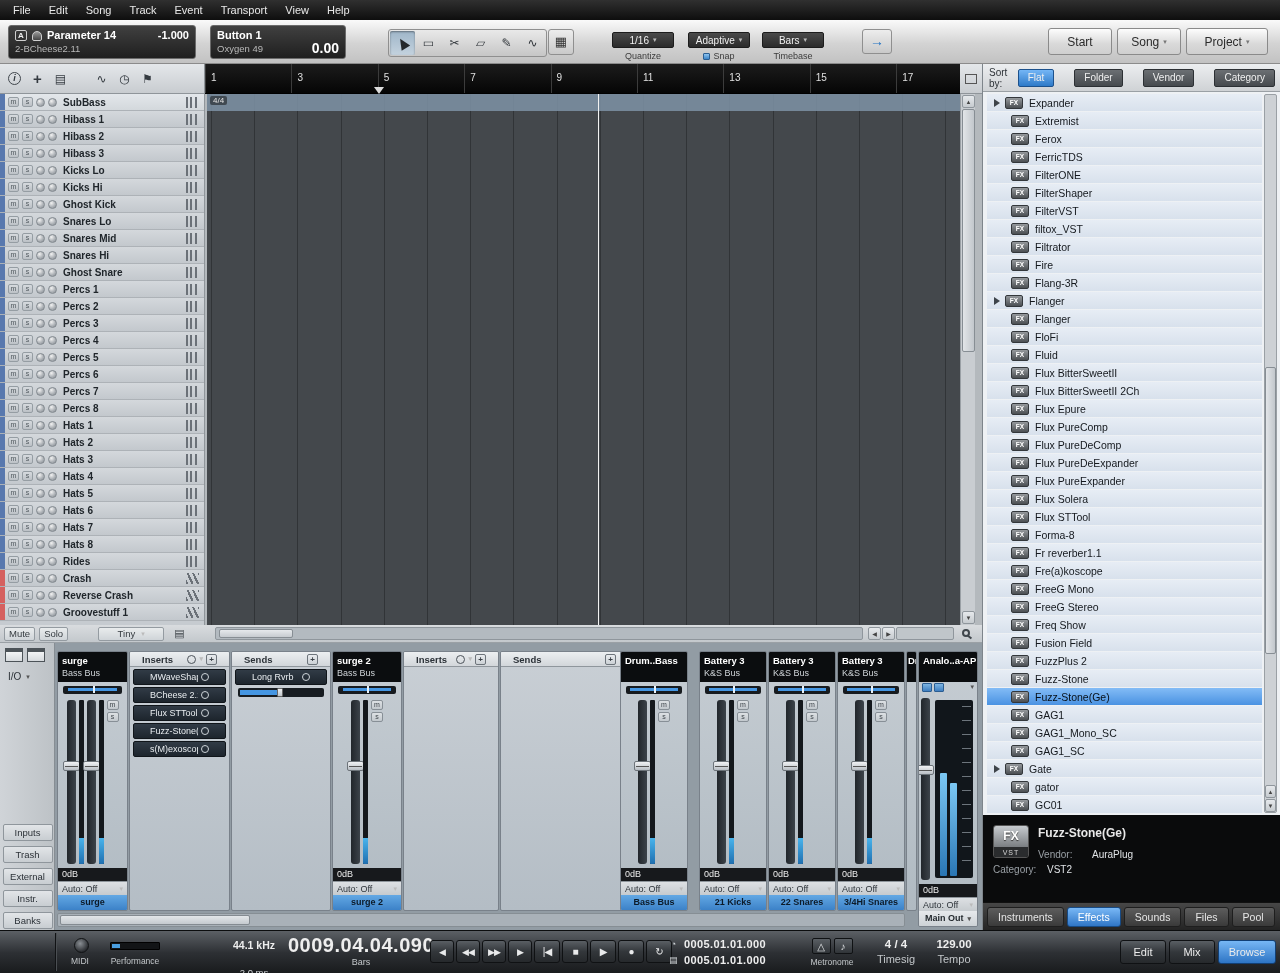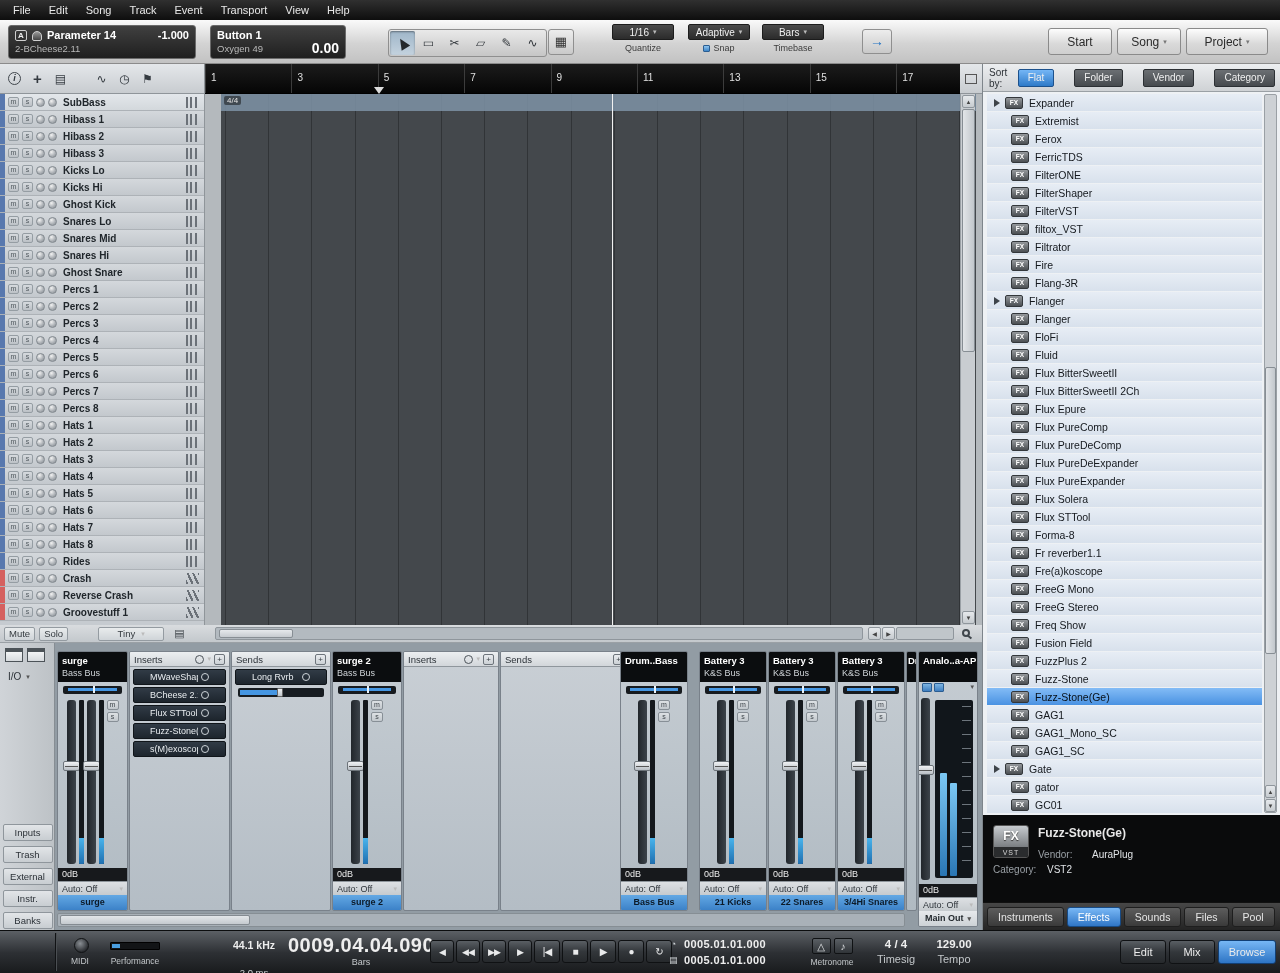--- a/index.html
+++ b/index.html
@@ -17,21 +17,21 @@
 .valbox .r1 .val{margin-left:auto}
 .valbox .r2{display:flex;font-size:9.5px;color:#b9b9b9;line-height:13px}
 .valbox .r2 .val{margin-left:auto;color:#fff;font-weight:bold;font-size:14px}
 .abox{width:12px;height:11px;border:1px solid #cfcfcf;border-radius:2px;font-size:8px;line-height:9px;text-align:center;color:#eee;flex:0 0 12px}
 .hicon{width:10px;height:10px;border:1px solid #cfcfcf;border-radius:50% 50% 2px 2px;background:linear-gradient(#999,#444);flex:0 0 10px}
 #tools{position:absolute;left:388px;top:9px;display:flex;gap:1px;background:linear-gradient(#e9e9e9,#c6c6c6);border:1px solid #8f8f8f;border-radius:3px;padding:1px}
 .tool{width:25px;height:24px;display:flex;align-items:center;justify-content:center;color:#2e3338;font-size:12px;border-radius:2px}
 .tool.pressed{background:linear-gradient(#9fb6c9,#c3d2de);box-shadow:inset 0 1px 2px rgba(0,0,0,.4)}
 .cursorshape{width:0;height:0;border-left:5px solid transparent;border-right:5px solid transparent;border-bottom:11px solid #23282c;transform:rotate(-32deg);display:block}
 #gridbtn{position:absolute;left:548px;top:9px;width:26px;height:26px;background:linear-gradient(#ededed,#c9c9c9);border:1px solid #8f8f8f;border-radius:3px;text-align:center;line-height:24px;font-size:13px;color:#333}
-.qgroup{position:absolute;top:4px;text-align:left}
+.qgroup{position:absolute;top:12px;text-align:left}
 .qbox{height:16px;min-width:62px;background:linear-gradient(#4a4a4a,#2b2b2b);border:1px solid #1c1c1c;border-radius:2px;color:#f0f0f0;font-size:10px;display:flex;align-items:center;justify-content:center;gap:4px;padding:0 6px}
 .qcaret{font-size:7px;color:#bbb}
 .qlabel{font-size:9px;color:#3c3c3c;margin-top:3px;display:flex;align-items:center;justify-content:center;gap:3px}
 .led{width:7px;height:7px;background:linear-gradient(#8fc4ee,#3d85c8);border:1px solid #2b5e92;border-radius:1px}
 #jumpbtn{position:absolute;left:862px;top:9px;width:30px;height:25px;background:linear-gradient(#ededed,#c9c9c9);border:1px solid #8f8f8f;border-radius:3px;color:#1d6fc2;font-size:14px;font-weight:bold;text-align:center;line-height:23px}
 .navbtn{position:absolute;top:8px;height:27px;background:linear-gradient(#fdfdfd,#d9d9d9 60%,#cfcfcf);border:1px solid #8a8a8a;border-radius:3px;font-size:12px;color:#2b2b2b;display:flex;align-items:center;justify-content:center;gap:4px}
 .navbtn .qcaret{color:#777}
 #btn-start{left:1048px;width:64px}
 #btn-song{left:1117px;width:64px}
 #btn-project{left:1186px;width:82px}
@@ -50,21 +50,21 @@
 .trow{height:17px;display:flex;align-items:center;background:linear-gradient(#d4d8dc,#c3c8cd);border-bottom:1px solid #adb2b7}
 .trow.c-selected{background:linear-gradient(#e3e7eb,#d3d8dc)}
 .strip{width:5px;align-self:stretch;background:#5878ae;flex:0 0 5px}
 .trow.c-red .strip{background:#d5605f}
 .tb{width:11px;height:10px;margin-left:3px;background:linear-gradient(#d6dade,#bcc1c6);border:1px solid #959da3;border-radius:2px;font-size:7px;line-height:8px;text-align:center;color:#4e565c;flex:0 0 11px}
 .tc{width:9px;height:9px;border-radius:50%;margin-left:3px;background:radial-gradient(circle at 35% 30%,#f2f2f2,#a9aeb3 60%,#8d9297);border:1px solid #82898f;flex:0 0 9px}
 .tname{margin-left:6px;font-size:10px;font-weight:bold;color:#20262b;white-space:nowrap}
 .tmeter{margin-left:auto;margin-right:5px;width:13px;height:11px;background:repeating-linear-gradient(90deg,#6b7178 0 2px,transparent 2px 4.5px);flex:0 0 13px}
 .trow.c-wave .tmeter{background:repeating-linear-gradient(65deg,#6b7178 0 2px,transparent 2px 5px)}
 
-#arrange{position:absolute;left:221px;top:94px;width:755px;height:531px;background-color:#44484c;background-image:repeating-linear-gradient(90deg,rgba(0,0,0,.28) 0 1px,transparent 1px 43.2px);background-position:4px 0;overflow:hidden}
+#arrange{position:absolute;left:207px;top:94px;width:755px;height:531px;background-color:#44484c;background-image:repeating-linear-gradient(90deg,rgba(0,0,0,.28) 0 1px,transparent 1px 43.2px);background-position:4px 0;overflow:hidden}
 #rowhl{position:absolute;left:0;top:0;width:100%;height:17px;background:#7e93a6;opacity:.85}
 #playhead{position:absolute;left:391px;top:0;width:1px;height:100%;background:#f2f2f2}
 #meterchip{position:absolute;left:3px;top:2px;font-size:8px;color:#e4e4e4;background:rgba(20,22,24,.55);padding:0 3px;border-radius:2px}
 #vscroll{position:absolute;left:960px;top:94px;width:15px;height:531px;background:#c9cdd1;border-left:1px solid #9aa0a5}
 .sarrow{position:absolute;width:13px;height:13px;background:linear-gradient(#e6e9ec,#c6cbcf);border:1px solid #8f969c;font-size:6px;text-align:center;line-height:12px;color:#444;border-radius:2px}
 #vscroll .sarrow{left:1px}
 #vthumb{position:absolute;left:1px;top:15px;width:13px;height:243px;background:linear-gradient(90deg,#e2e5e8,#c2c7cc);border:1px solid #878e94;border-radius:2px}
 
 #afoot{position:absolute;left:0;top:625px;width:982px;height:18px;background:linear-gradient(#d9dcdf,#c3c8cc);border-bottom:1px solid #9aa0a5;display:flex;align-items:center}
 .fbtn{height:14px;padding:0 4px;margin-left:4px;background:linear-gradient(#e9eced,#cfd4d8);border:1px solid #949ba1;border-radius:2px;font-size:9.5px;color:#343a3f;display:flex;align-items:center}
@@ -94,21 +94,21 @@
 .fh::after{content:"";position:absolute;left:1px;right:1px;top:4px;height:1px;background:#555}
 .mmeter{width:5px;background:#14181c;border-radius:1px;position:relative;overflow:hidden;display:block}
 .mmeter i{position:absolute;left:0;right:0;bottom:0;height:16%;background:linear-gradient(#49b4ec,#1f6fb0)}
 .mscol{display:flex;flex-direction:column;gap:2px}
 .msb{width:12px;height:10px;background:linear-gradient(#dde1e4,#c2c8cd);border:1px solid #878f96;border-radius:2px;font-size:7px;line-height:8px;text-align:center;color:#3e454b}
 .mxdb{height:13px;background:#17191c;color:#ececec;font-size:9px;line-height:13px;padding:0 4px;flex:0 0 13px}
 .mxauto{height:14px;background:linear-gradient(#dde0e3,#c6cbcf);color:#2e343a;font-size:9px;line-height:14px;padding:0 4px;border-top:1px solid #8f969c;display:flex;justify-content:space-between;align-items:center;flex:0 0 14px}
 .mxout{height:15px;background:linear-gradient(#63a8e4,#3c82c8);color:#0c1a28;font-size:9px;font-weight:bold;line-height:15px;text-align:center;white-space:nowrap;overflow:hidden;flex:0 0 15px}
 .mxout.mainout{background:linear-gradient(#e6e9ec,#cdd2d6);color:#23292e;display:flex;align-items:center;justify-content:center;gap:4px}
 .mxpanel{position:absolute;top:8px;height:260px;background:linear-gradient(#c9cfd5,#b4bdc5);border:1px solid #79818a;border-radius:2px;overflow:hidden}
-.mxph{height:15px;background:linear-gradient(#eceff1,#d2d6da);border-bottom:1px solid #8f969c;font-size:9.5px;font-weight:normal;color:#2b3137;display:flex;align-items:center;padding:0 4px;gap:3px}
+.mxph{height:15px;background:linear-gradient(#eceff1,#d2d6da);border-bottom:1px solid #8f969c;font-size:9.5px;font-weight:bold;color:#2b3137;display:flex;align-items:center;padding:0 12px;gap:3px}
 .mxph .sp{margin-left:auto;display:flex;gap:3px;align-items:center}
 .phic{width:11px;height:11px;border:1px solid #6d747b;border-radius:2px;background:linear-gradient(#e8ebee,#ccd1d5);font-size:8px;line-height:9px;text-align:center;color:#3a4046}
 .pwrh{width:9px;height:9px;border:1.5px solid #4c535a;border-radius:50%;display:block}
 .insrow{height:16px;margin:2px 3px 0;background:linear-gradient(#313b46,#1d252d);border:1px solid #10151a;border-radius:2px;color:#e9edf0;font-size:9px;display:flex;align-items:center;padding:0 16px;gap:3px}
 .insrow .nm{white-space:nowrap;overflow:hidden}
 .insrow .pwr{margin-left:auto;width:8px;height:8px;border:1px solid #cdd3d8;border-radius:50%;flex:0 0 8px}
 .sndslider{height:9px;margin:3px 6px;background:#171c21;border-radius:2px;position:relative}
 .sndslider i{position:absolute;left:2px;top:2px;width:45%;height:5px;background:#4596e2}
 .sndslider b{position:absolute;left:45%;top:0;width:6px;height:9px;background:linear-gradient(#eef1f3,#bfc5ca);border:1px solid #666;border-radius:1px}
 #mxmain .iconrow{height:12px;display:flex;gap:2px;padding:1px 3px;flex:0 0 12px}

